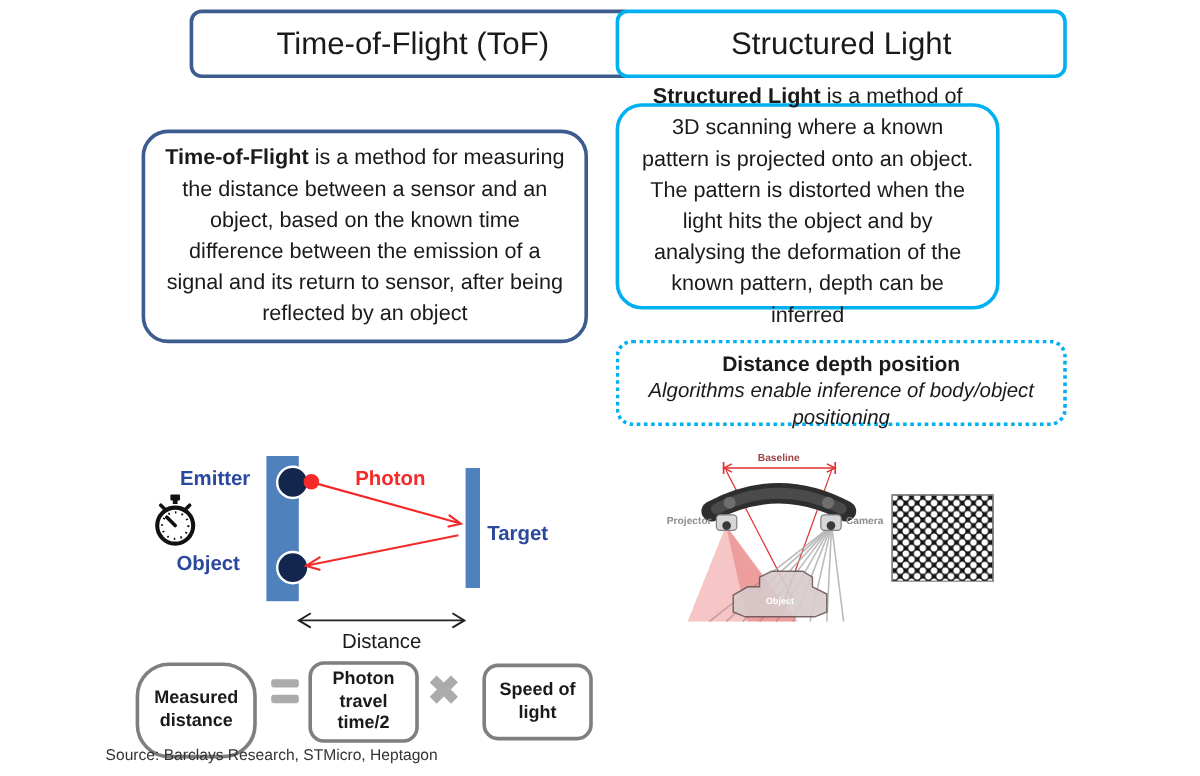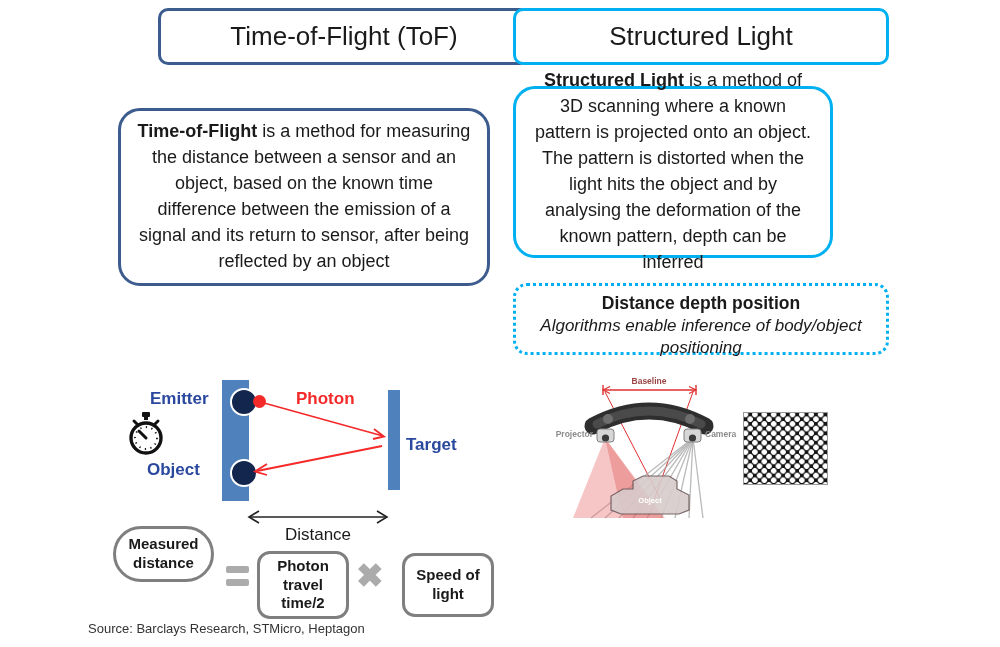--- a/index.html
+++ b/index.html
@@ -96,21 +96,21 @@
     <line x1="24" y1="13" x2="143" y2="46" stroke="#F42A2A" stroke-width="1.8"></line>
     <polyline points="134,39 144,46.5 133,49" fill="none" stroke="#F42A2A" stroke-width="1.8"></polyline>
     <line x1="142" y1="56" x2="17" y2="81" stroke="#F42A2A" stroke-width="1.8"></line>
     <polyline points="27,74 15,81.5 27,85" fill="none" stroke="#F42A2A" stroke-width="1.8"></polyline>
     <line x1="10" y1="127" x2="146" y2="127" stroke="#222" stroke-width="1.6"></line>
     <polyline points="19,121 9,127 19,133" fill="none" stroke="#222" stroke-width="1.6"></polyline>
     <polyline points="137,121 147,127 137,133" fill="none" stroke="#222" stroke-width="1.6"></polyline>
   </svg>
   <div class="abs blktext" style="left:278px;top:525px;width:80px;text-align:center;">Distance</div>
 
-  <div class="abs fbox" style="left:113px;top:526px;width:101px;height:56px;border-radius:28px;">Measured
+  <div class="abs fbox" style="left:113px;top:552px;width:101px;height:80px;border-radius:28px;">Measured
 distance</div>
   <div class="abs eq" style="left:226px;top:566px;">
     <span></span>
       <span></span>
   </div>
   <div class="abs fbox" style="left:257px;top:551px;width:92px;height:68px;">Photon
 travel
 time/2</div>
   <div class="abs mul" style="left:356px;top:559px;">✖</div>
   <div class="abs fbox" style="left:402px;top:553px;width:92px;height:64px;">Speed of

